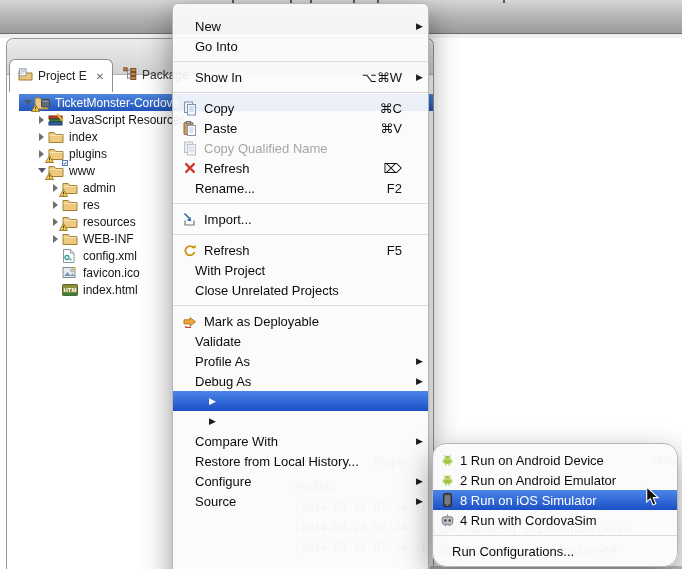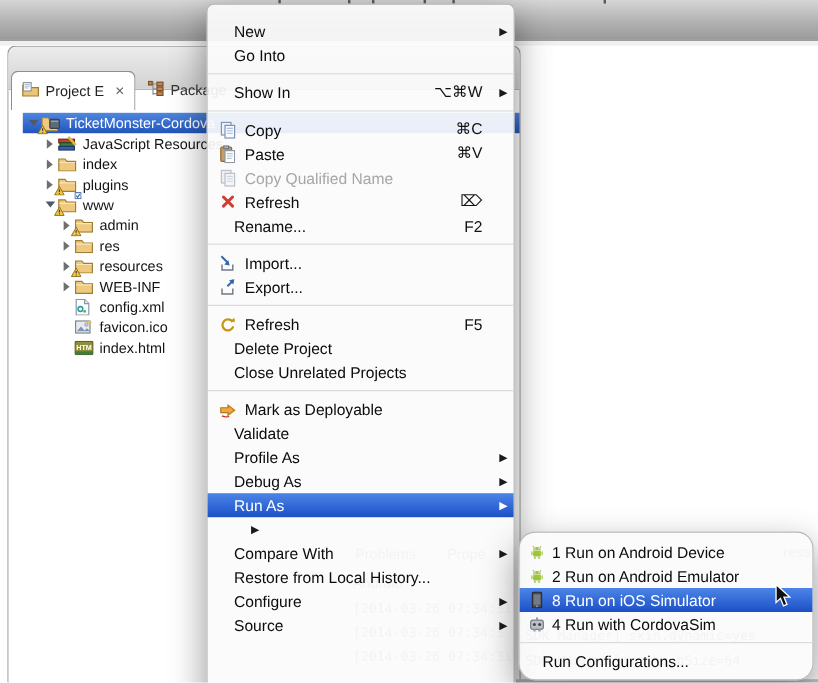--- a/index.html
+++ b/index.html
@@ -365,47 +365,35 @@
           <svg width="15" height="14" viewBox="0 0 15 14">
             <path d="M2.5 1.5l5 5" stroke="#3465a4" stroke-width="1.6"></path>
             <path d="M9.3 9.3L4.9 8.4l3.5-3.5z" fill="#3465a4"></path>
             <path d="M3 8.5v4.5h9V8.5" fill="none" stroke="#6e7a88" stroke-width="1.2"></path>
           </svg>
         </span>
         <span class="mi-label">Import...</span>
         <span class="mi-short"></span>
         <span class="mi-arrow"></span>
       </div>
-      <div class="menu-item">
-        <span class="mi-icon">
-          <svg width="15" height="14" viewBox="0 0 15 14">
-            <path d="M7.5 6.5l5-5" stroke="#3465a4" stroke-width="1.6"></path>
-            <path d="M13.3 0.7l-0.9 4.4-3.5-3.5z" fill="#3465a4"></path>
-            <path d="M3 8.5v4.5h9V8.5" fill="none" stroke="#6e7a88" stroke-width="1.2"></path>
-          </svg>
-        </span>
-        <span class="mi-label">Export...</span>
-        <span class="mi-short"></span>
-        <span class="mi-arrow"></span>
-      </div>
       <div class="menu-sep"></div>
       <div class="menu-item">
         <span class="mi-icon">
           <svg width="13" height="13" viewBox="0 0 13 13">
             <path d="M10.8 4.2A4.6 4.6 0 1 0 11.4 8" fill="none" stroke="#c9930a" stroke-width="1.8"></path>
             <path d="M12.4 0.8l0.3 3.8-3.5-1.3z" fill="#c9930a"></path>
           </svg>
         </span>
         <span class="mi-label">Refresh</span>
         <span class="mi-short">F5</span>
         <span class="mi-arrow"></span>
       </div>
       <div class="menu-item">
         <span class="mi-spacer"></span>
-        <span class="mi-label">Delete Project</span>
+        <span class="mi-label">With Project</span>
         <span class="mi-short"></span>
         <span class="mi-arrow"></span>
       </div>
       <div class="menu-item">
         <span class="mi-spacer"></span>
         <span class="mi-label">Close Unrelated Projects</span>
         <span class="mi-short"></span>
         <span class="mi-arrow"></span>
       </div>
       <div class="menu-sep"></div>
@@ -433,21 +421,20 @@
         <span class="mi-arrow">▶</span>
       </div>
       <div class="menu-item">
         <span class="mi-spacer"></span>
         <span class="mi-label">Debug As</span>
         <span class="mi-short"></span>
         <span class="mi-arrow">▶</span>
       </div>
       <div class="menu-item hl">
         <span class="mi-spacer"></span>
-        <span class="mi-label">Run As</span>
         <span class="mi-short"></span>
         <span class="mi-arrow">▶</span>
       </div>
       <div class="menu-item">
         <span class="mi-spacer"></span>
         <span class="mi-short"></span>
         <span class="mi-arrow">▶</span>
       </div>
       <div class="menu-item">
         <span class="mi-spacer"></span>

